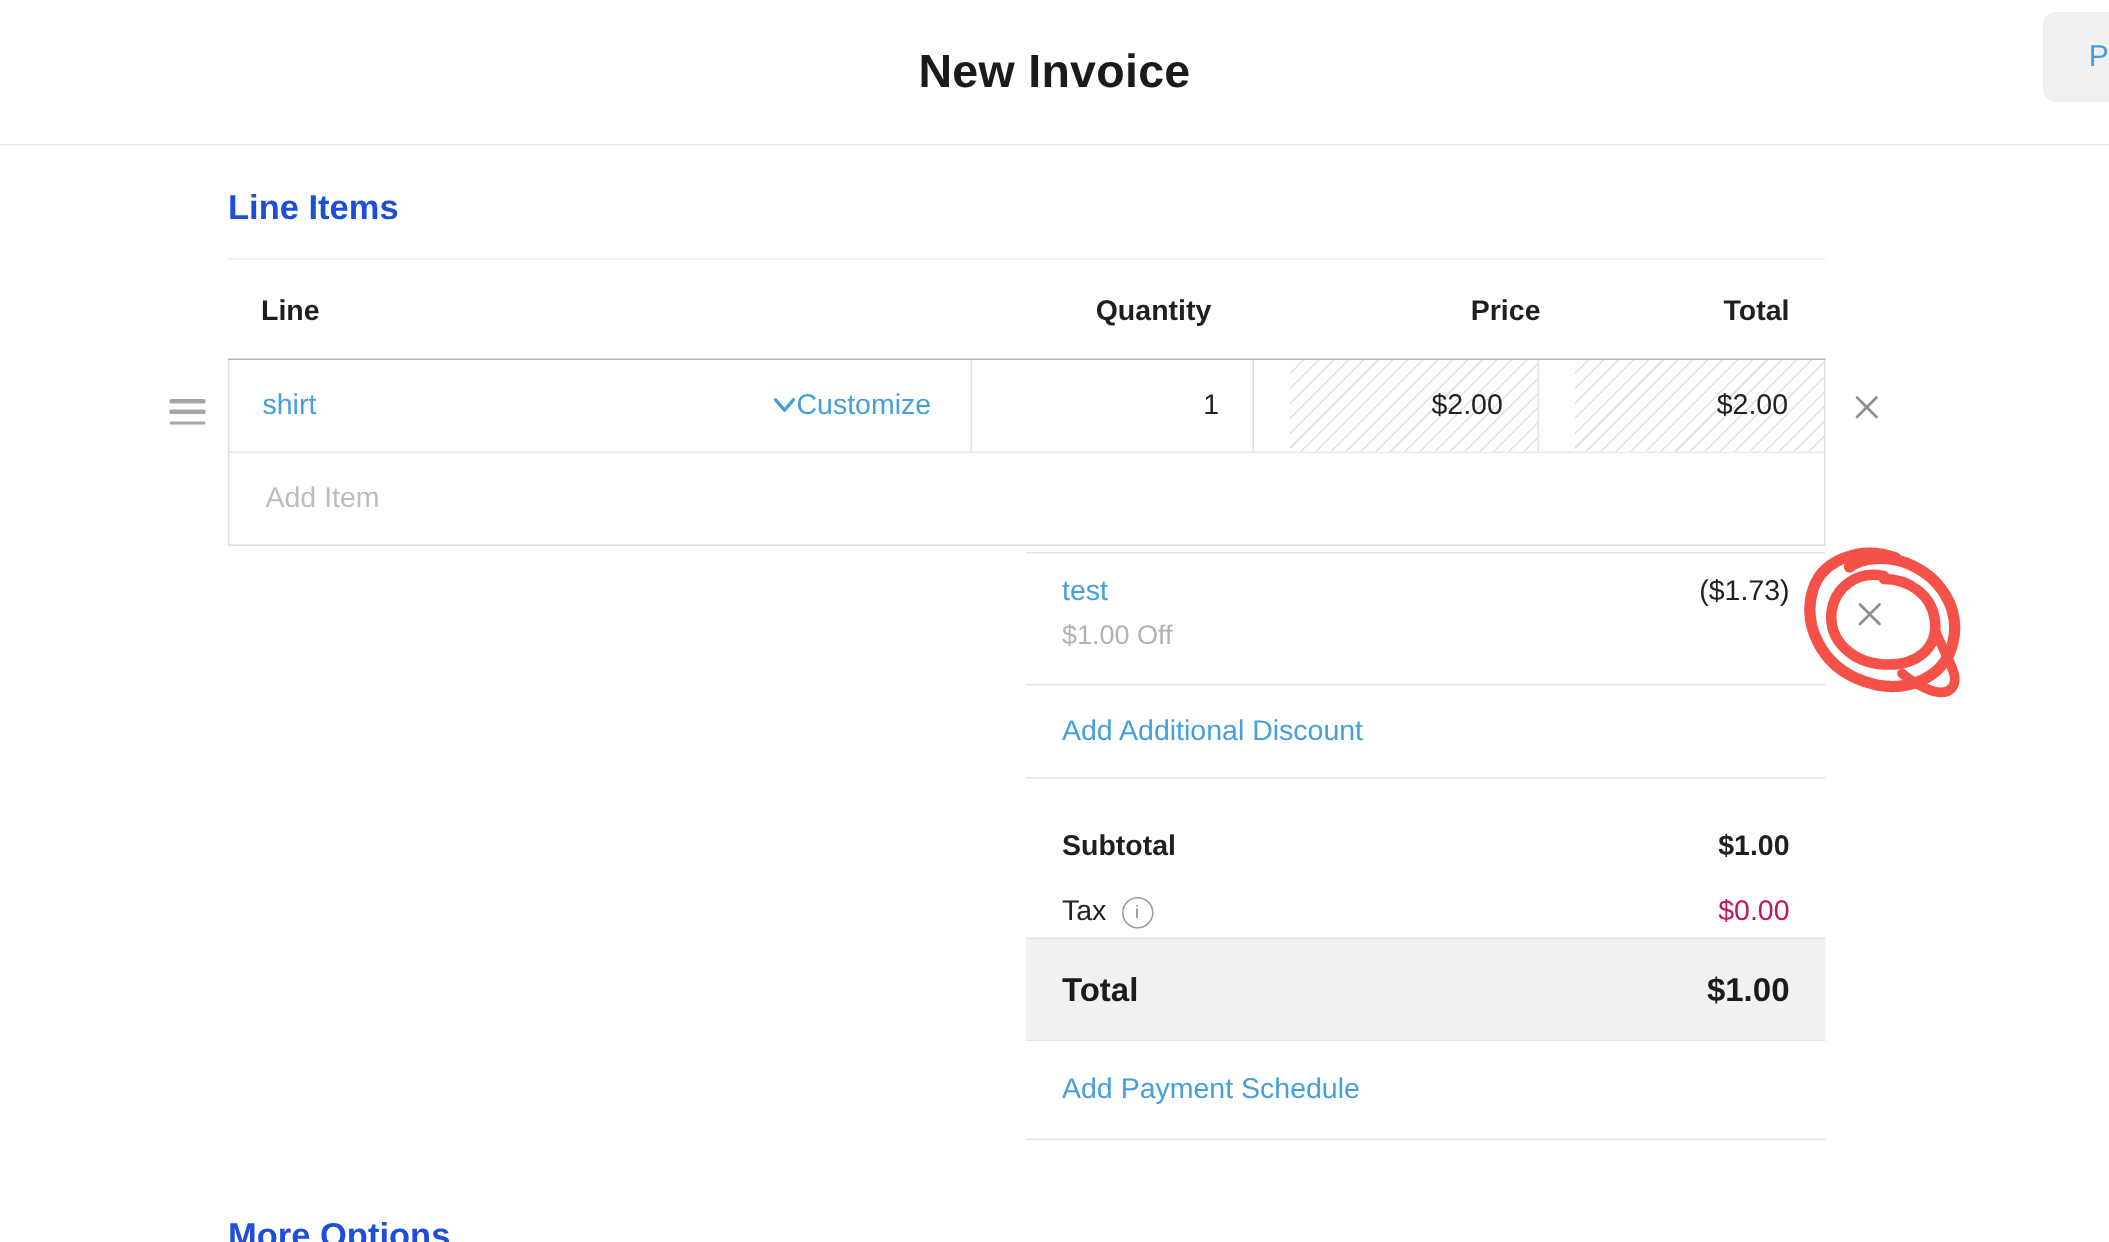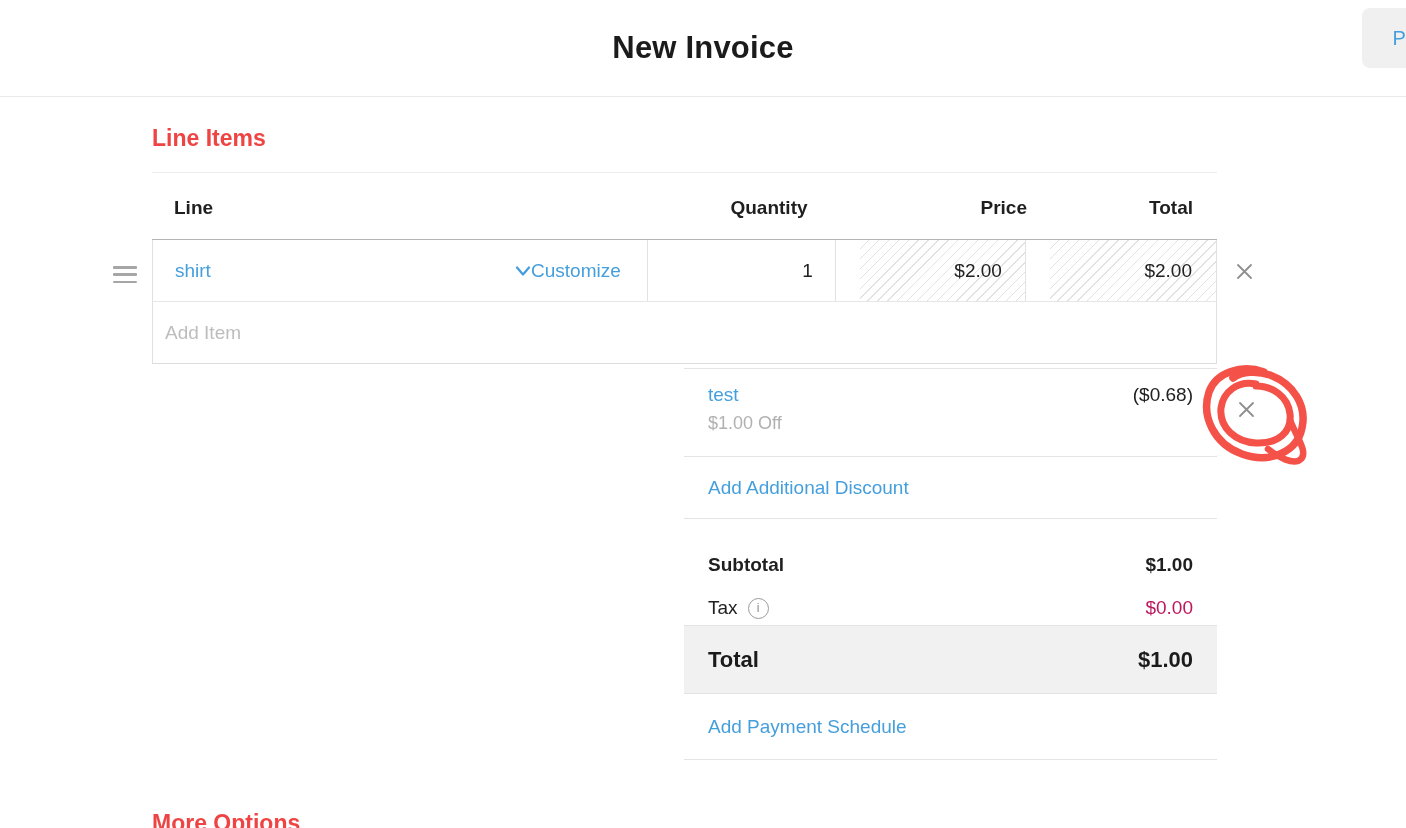--- a/index.html
+++ b/index.html
@@ -22,21 +22,21 @@
   .page-title { font-size:31px; font-weight:700; color:#1b1b1b; letter-spacing:0.2px; }
   .preview-btn {
     position:absolute; left:1362px; top:8px; width:132px; height:60px;
     background:#f0f0f0; border:none; border-radius:8px;
     font-family:inherit; font-size:20px; font-weight:500; color:#459fdd;
     display:flex; align-items:center; justify-content:center; cursor:pointer;
   }
 
   
   .section-title {
-    position:absolute; left:152px; font-size:23px; font-weight:700; color:#ef4444;
+    position:absolute; left:152px; font-size:23px; font-weight:700; color:#1d4ed8;
   }
   .section-divider {
     position:absolute; left:152px; width:1065px; height:0;
     border-top:1px solid #ededed;
   }
 
   
   .thead {
     position:absolute; left:152px; top:177px; width:1065px; height:63px;
     display:flex; align-items:center;
@@ -79,21 +79,21 @@
     justify-content:flex-end; padding-right:24px; color:#212121;
   }
   .hatched {
     background:repeating-linear-gradient(135deg,#ffffff 0px,#ffffff 6px,#e2e2e2 6px,#e2e2e2 7px);
   }
 
   .add-item-row {
     position:absolute; left:152px; top:302px; width:1065px; height:62px;
     border-left:1px solid #e0e0e0; border-right:1px solid #e0e0e0;
     border-bottom:1px solid #dddddd;
-    display:flex; align-items:center; padding:0 12px;
+    display:flex; align-items:center; padding:0 24px;
   }
   .add-item-input {
     width:100%; border:none; outline:none; font-family:inherit;
     font-size:19px; color:#212121; background:transparent;
   }
   .add-item-input::placeholder { color:#bdbdbd; opacity:1; }
 
   
   .drag-handle {
     position:absolute; left:113px; top:266px; width:24px; height:17px;
@@ -197,21 +197,21 @@
 
   <div class="add-item-row">
     <input class="add-item-input" type="text" placeholder="Add Item" style="">
   </div>
 
   <div class="summary">
 
     <div class="srow srow-discount">
       <div class="discount-line">
         <span class="discount-name">test</span>
-        <span class="discount-amount">($0.68)</span>
+        <span class="discount-amount">($1.73)</span>
       </div>
       <div class="discount-desc">$1.00 Off</div>
     </div>
 
     <div class="srow srow-addlink">
       <span class="blue-link">Add Additional Discount</span>
     </div>
 
     <div class="srow srow-subtax">
       <div class="sum-line">

